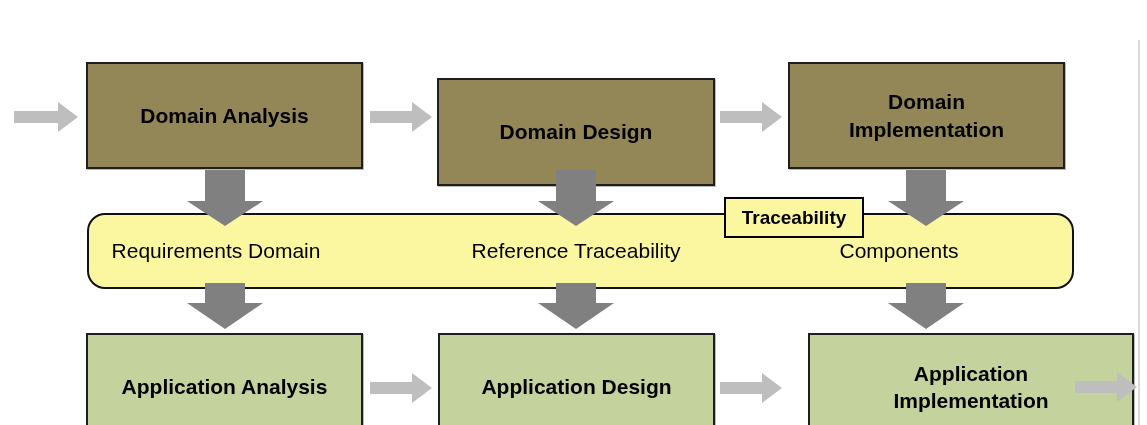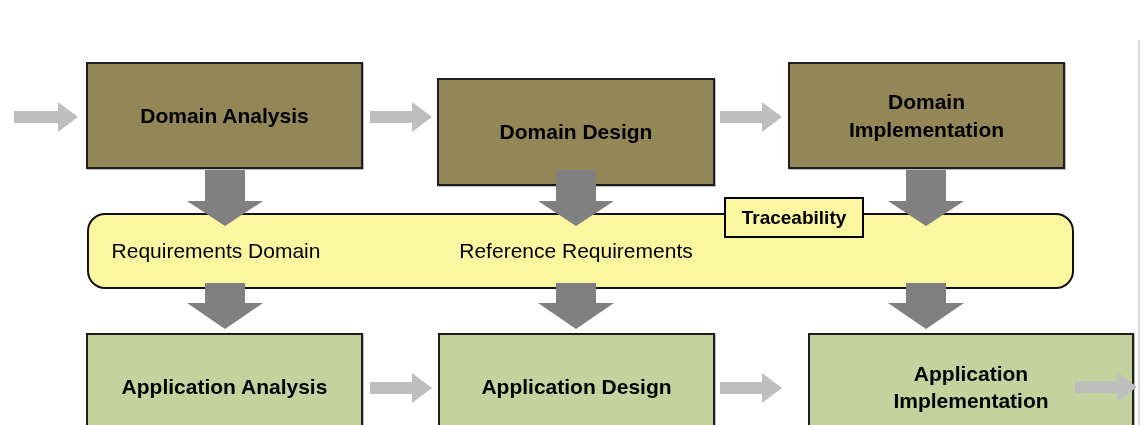--- a/index.html
+++ b/index.html
@@ -63,21 +63,22 @@
   <div class="box domain" style="left:437px;top:38px;width:278px;height:108px">
     <span>Domain Design</span>
   </div>
   <div class="box domain" style="left:788px;top:22px;width:277px;height:107px">
     <span>Domain
 Implementation</span>
   </div>
 
   <div class="band"></div>
   <div class="band-label" style="left:216px;top:211px">Requirements Domain</div>
-  <div class="band-label" style="left:576px;top:211px">Reference Requirements</div>
+  <div class="band-label" style="left:576px;top:211px">Reference Traceability</div>
+  <div class="band-label" style="left:899px;top:211px">Components</div>
   <div class="tag">
     <span>Traceability</span>
   </div>
 
   <div class="box application" style="left:86px;top:293px;width:277px;height:108px">
     <span>Application Analysis</span>
   </div>
   <div class="box application" style="left:438px;top:293px;width:277px;height:107px">
     <span>Application Design</span>
   </div>

